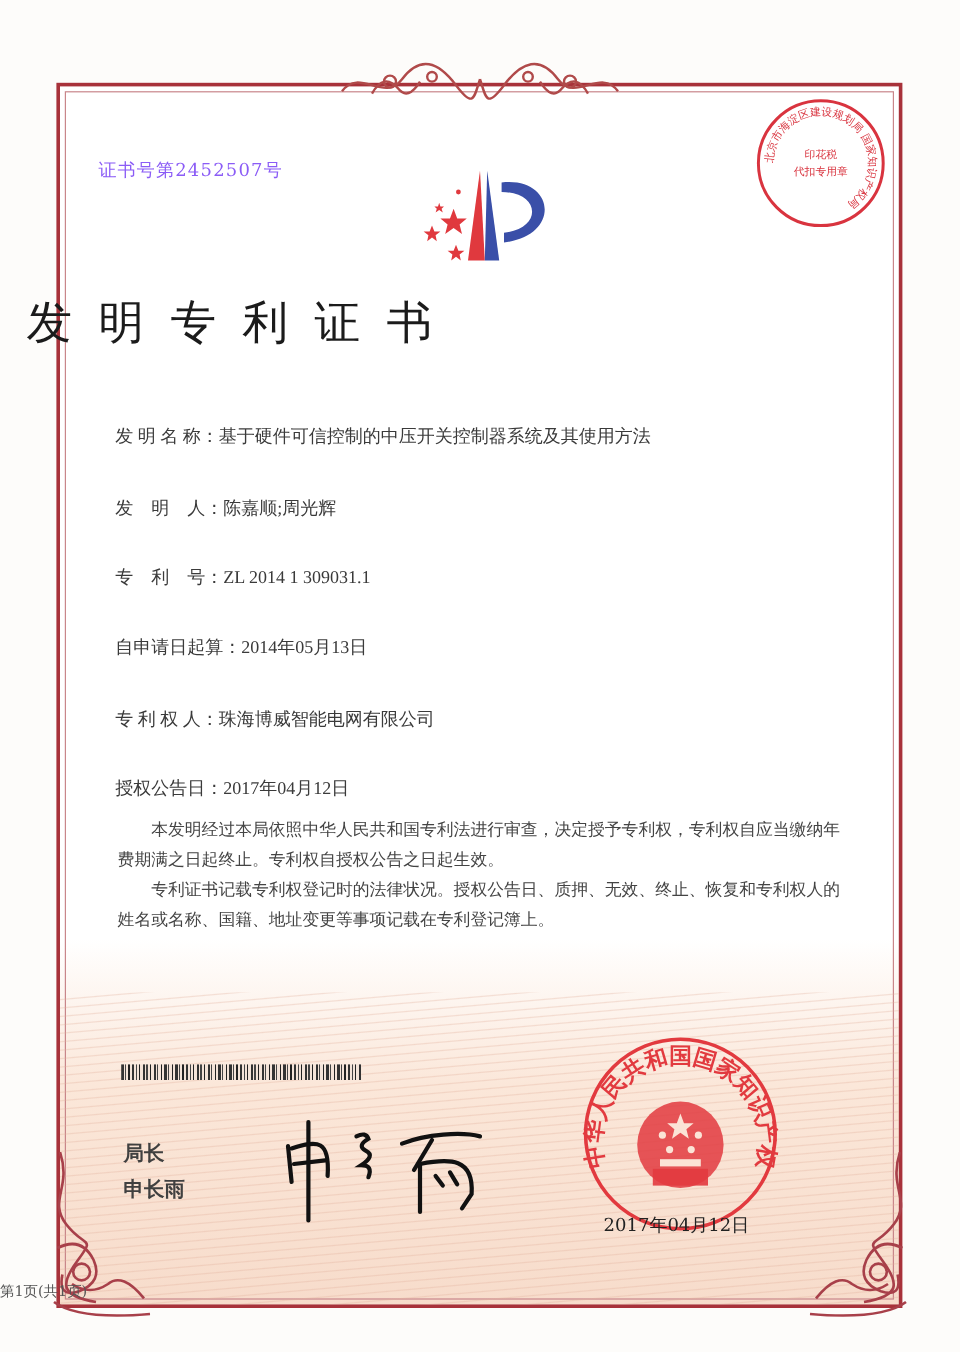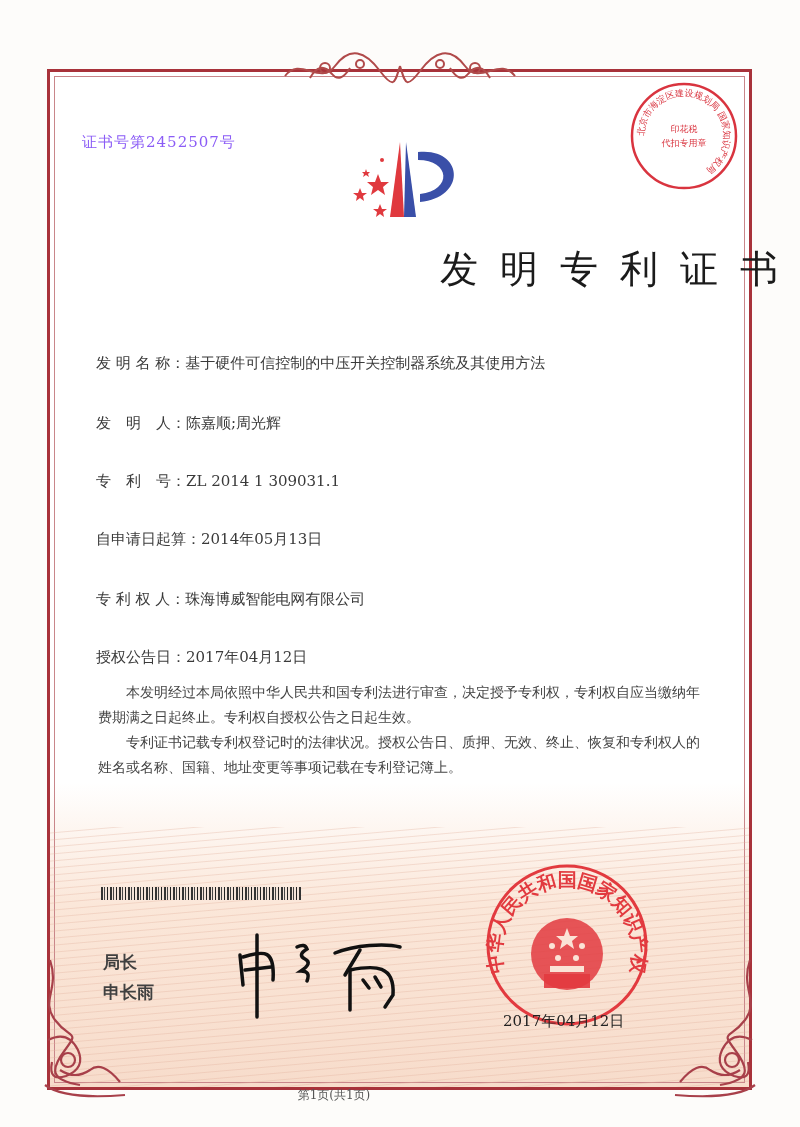--- a/index.html
+++ b/index.html
@@ -7,31 +7,31 @@
          font-family:"DejaVu Serif","Liberation Serif",serif; color:#2a2a2a; }
   .frame { position:absolute; left:47px; top:69px; width:705px; height:1021px;
            border:3px solid #a8323a; box-sizing:border-box;
            background:linear-gradient(to bottom,#ffffff 0%,#ffffff 70%,#fbe7d9 82%,#f7dccb 100%); }
   .frame-inner { position:absolute; left:4px; top:4px; right:4px; bottom:4px; border:1px solid #c9868a; }
   .waves { position:absolute; left:0; right:0; bottom:0; height:260px;
            background:repeating-linear-gradient(175deg, rgba(230,180,160,0.0) 0px, rgba(230,180,160,0.0) 5px, rgba(225,175,155,0.35) 6px, rgba(230,180,160,0.0) 7px); }
   .ornament { position:absolute; }
   .abs { position:absolute; }
   .cert-no { left:82px; top:133px; font-size:15px; color:#8b5cf6; letter-spacing:1px; }
-  .title { left:0; width:800px; top:244px; text-align:right; font-family:"DejaVu Sans","Liberation Sans",sans-serif;
+  .title { left:0; width:800px; top:244px; text-align:left; font-family:"DejaVu Sans","Liberation Sans",sans-serif;
            font-size:38px; letter-spacing:22px; color:#1b1b1b; padding-left:22px; box-sizing:border-box; }
-  .field { left:96px; font-size:15px; color:#3a3a3a; white-space:nowrap; }
+  .field { left:96px; font-size:15px; color:#3a3a3a; white-space:nowrap;font-family:Liberation Serif, serif; }
   .field .lab { display:inline-block; }
   .field .val { }
   .para { left:98px; width:610px; font-size:14px; line-height:25px; color:#444; }
   .para p { margin:0; text-indent:28px; }
   .barcode { left:101px; top:887px; width:200px; height:13px;
              background:repeating-linear-gradient(90deg,#333 0px,#333 2px,#f3e3d8 2px,#f3e3d8 3px,#444 3px,#444 4px,#f3e3d8 4px,#f3e3d8 6px,#222 6px,#222 7px,#f3e3d8 7px,#f3e3d8 9px); }
   .director { left:103px; top:947px; font-family:"DejaVu Sans","Liberation Sans",sans-serif; font-size:17px; font-weight:bold; color:#404040; line-height:30px; }
-  .footer { left:0; width:668px; top:1068px; text-align:center; font-size:12px; color:#555;margin-top:19px; }
+  .footer { left:0; width:668px; top:1068px; text-align:left; font-size:12px; color:#555; }
   .stamp-date { left:503px; top:1012px; font-size:15px; color:#222; }
 </style>
 </head>
 <body>
 
 <div class="frame">
   <div class="frame-inner"></div>
   <div class="waves"></div>
 </div>
 

